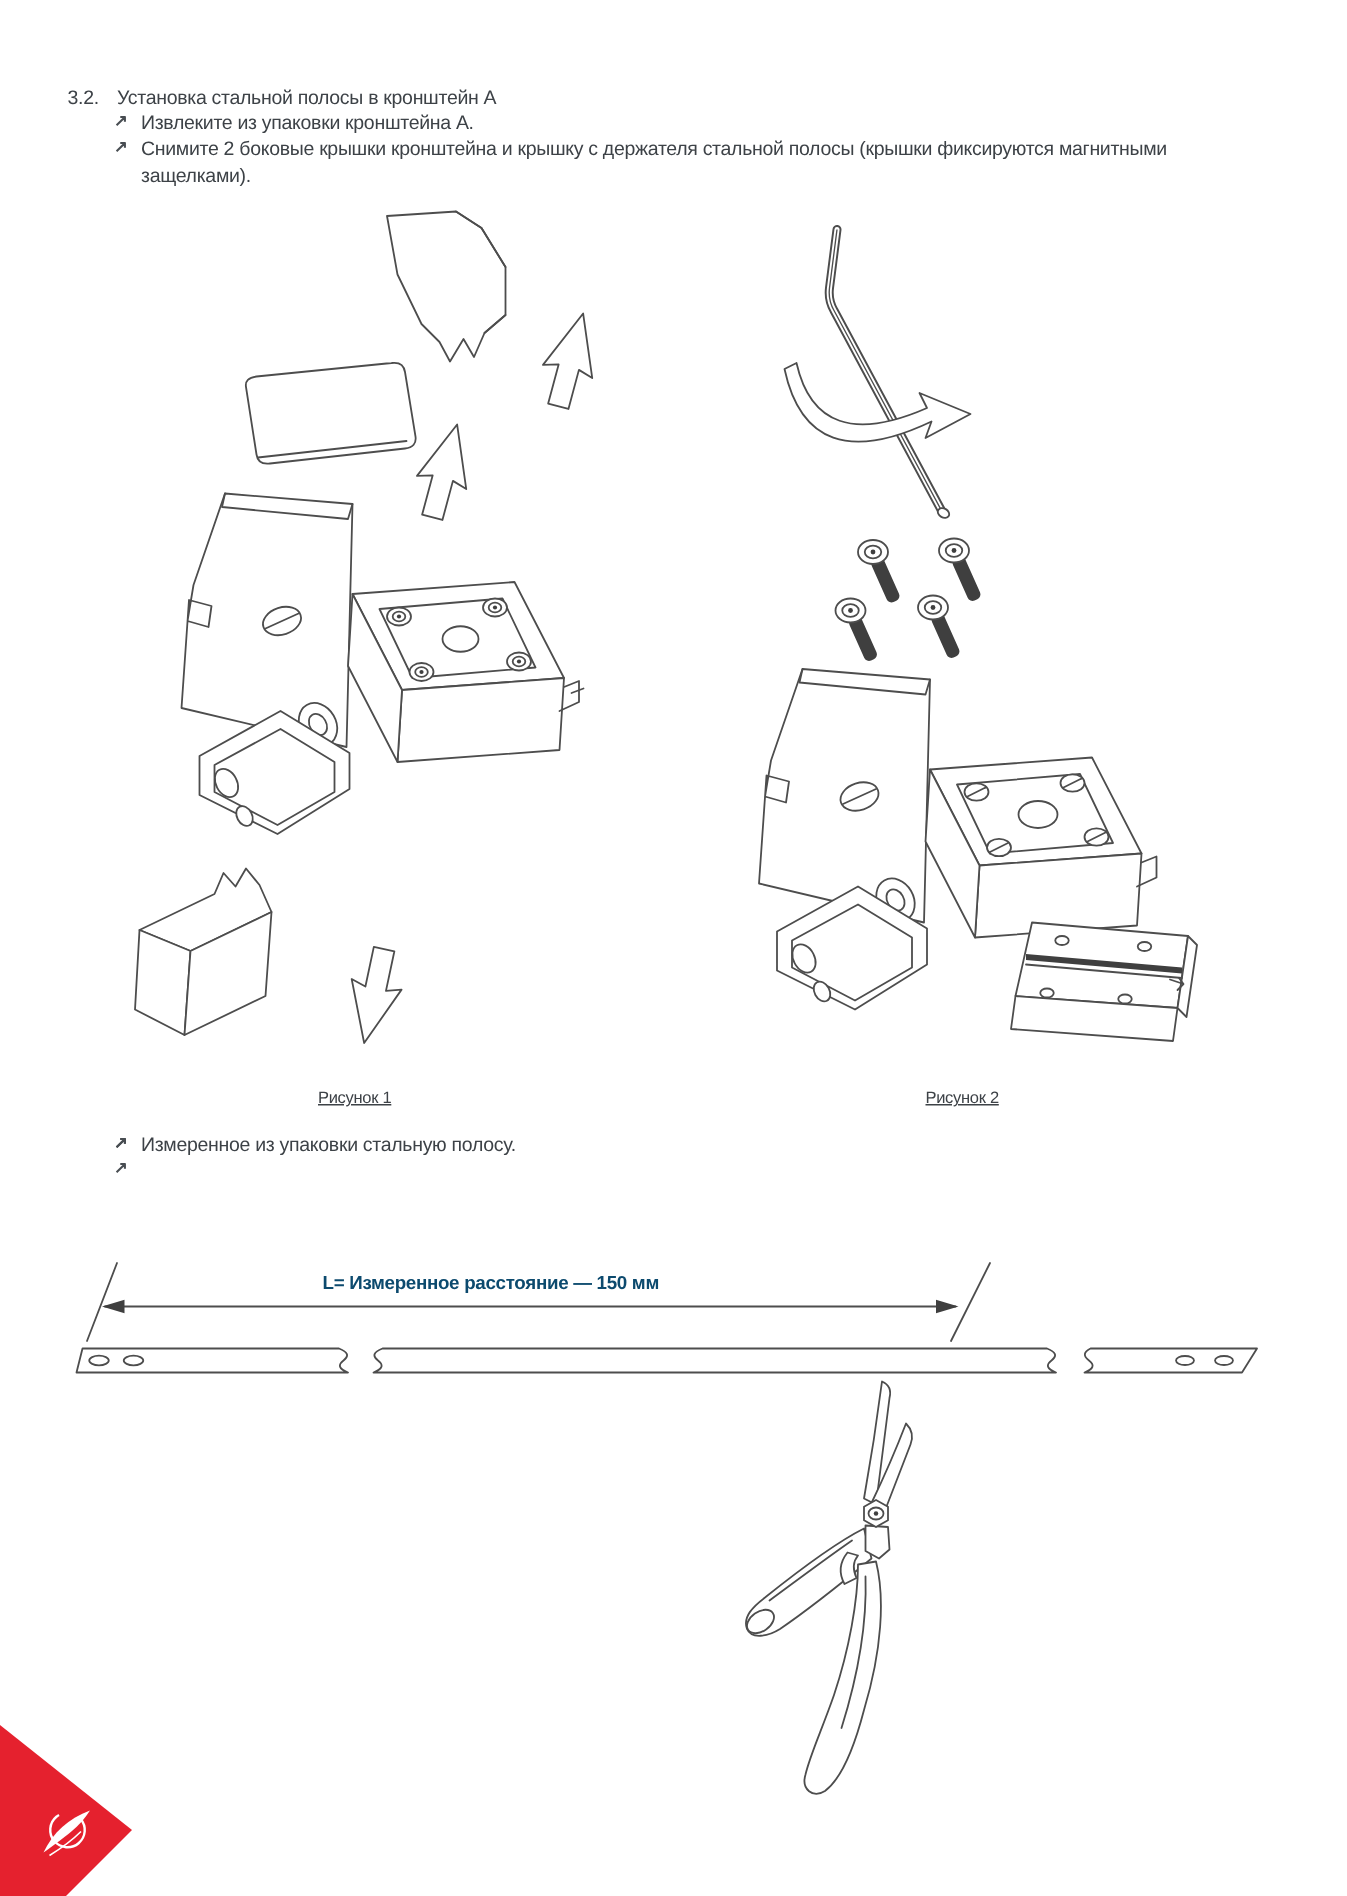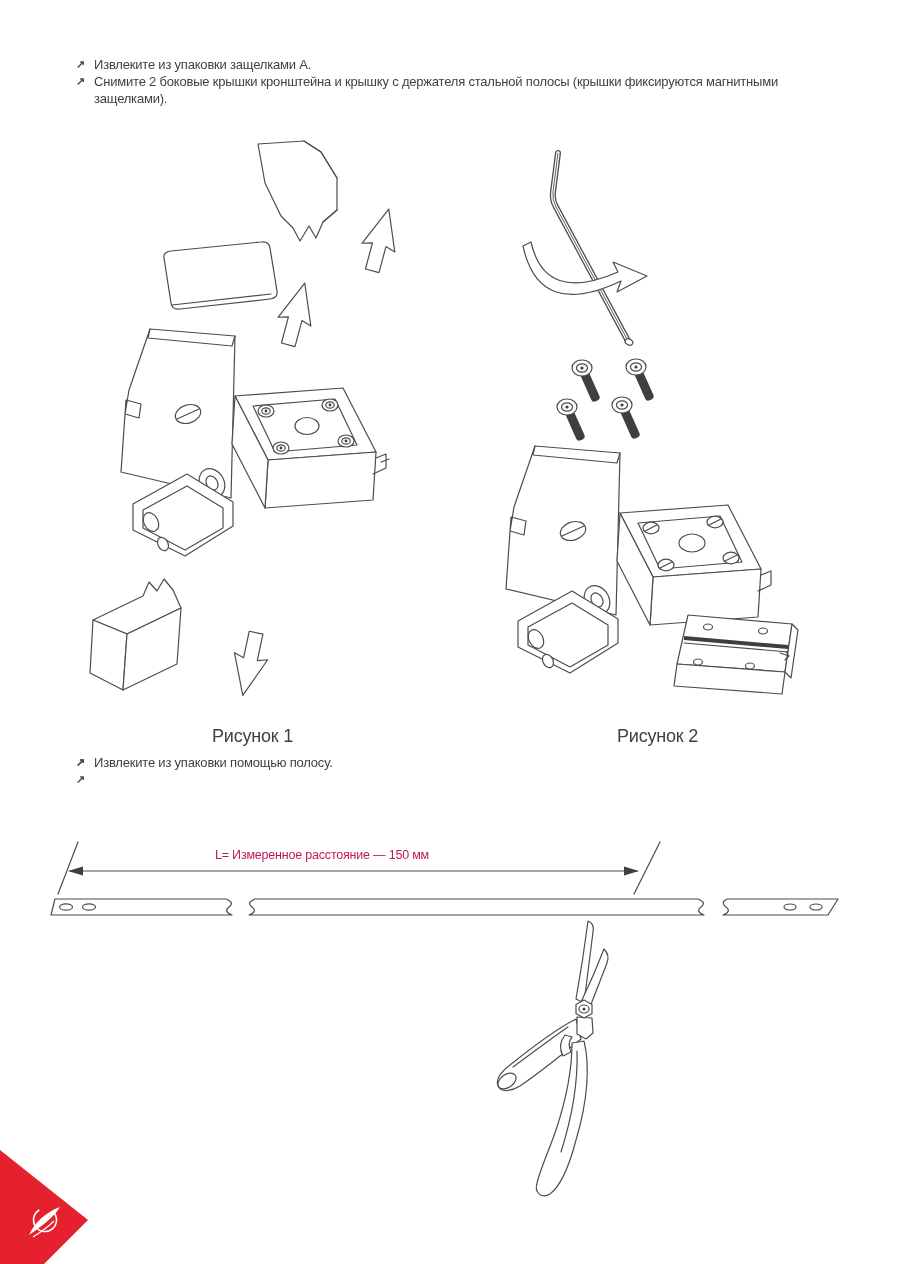--- a/index.html
+++ b/index.html
@@ -8,37 +8,41 @@
     font-family:"Liberation Sans",sans-serif;color:#3d4247;
   }
   .textblock{position:absolute;font-size:13px;line-height:17.2px;letter-spacing:-0.2px;}
   .section-row{display:flex;}
   .section-num{flex:0 0 33px;}
   .step{position:relative;padding-left:49px;}
   .bullet{
     position:absolute;left:31px;top:0px;
     font-size:11px;font-weight:700;color:#484d52;line-height:17.2px;
   }
-  .caption{position:absolute;font-size:18px;letter-spacing:-0.2px;color:#3d4247;}
+  .caption{position:absolute;font-size:11px;letter-spacing:-0.2px;color:#3d4247;text-decoration:underline;}
   .dim-label{
     position:absolute;left:215px;top:848px;
-    font-size:12.5px;font-weight:400;letter-spacing:-0.2px;color:#be185d;
+    font-size:12.5px;font-weight:700;letter-spacing:-0.2px;color:#0c4a6e;
   }
   svg{position:absolute;overflow:visible;}
   .ln{fill:none;stroke:#4d4d4d;stroke-width:1.2;stroke-linejoin:round;stroke-linecap:round;}
   .fw{fill:#ffffff;stroke:#4d4d4d;stroke-width:1.2;stroke-linejoin:round;stroke-linecap:round;}
   .dk{fill:#3f3f3f;stroke:none;}
 </style>
 </head>
 <body>
 
 <div class="textblock" style="left:45px;top:56px;width:794px;">
-  <div class="step">
-    <span class="bullet">↗</span>
-    <span>Извлеките из упаковки защелками А.</span>
+  <div class="section-row">
+    <span class="section-num">3.2.</span>
+    <span>Установка стальной полосы в кронштейн А</span>
+  </div>
+  <div class="step">
+    <span class="bullet">↗</span>
+    <span>Извлеките из упаковки кронштейна А.</span>
   </div>
   <div class="step">
     <span class="bullet">↗</span>
     <span>Снимите 2 боковые крышки кронштейна и крышку с держателя стальной полосы (крышки фиксируются магнитными защелками).</span>
   </div>
 </div>
 
 <svg style="left:85px;top:138px;" width="340" height="580" viewBox="0 0 340 580">
 
   <g>
@@ -185,21 +189,21 @@
 
 <div class="caption" style="left:212px;top:726px;">Рисунок 1</div>
 <div class="caption" style="left:617px;top:726px;text-align:right;">Рисунок 2</div>
 
 <div class="textblock" style="left:45px;top:754px;width:808px;">
   <div class="step">
     <span class="bullet">↗</span>
   </div>
   <div class="step">
     <span class="bullet">↗</span>
-    <span>Извлеките из упаковки помощью полосу.</span>
+    <span>Измеренное из упаковки стальную полосу.</span>
   </div>
   <div class="step">
     <span class="bullet">↗</span>
   </div>
 </div>
 
 <div class="dim-label">L= Измеренное расстояние — 150 мм</div>
 <svg style="left:45px;top:838px;" width="853" height="85" viewBox="0 0 853 85">
   <g>
     <line class="ln" x1="13" y1="56" x2="33" y2="4" stroke-width="1.4"></line>

